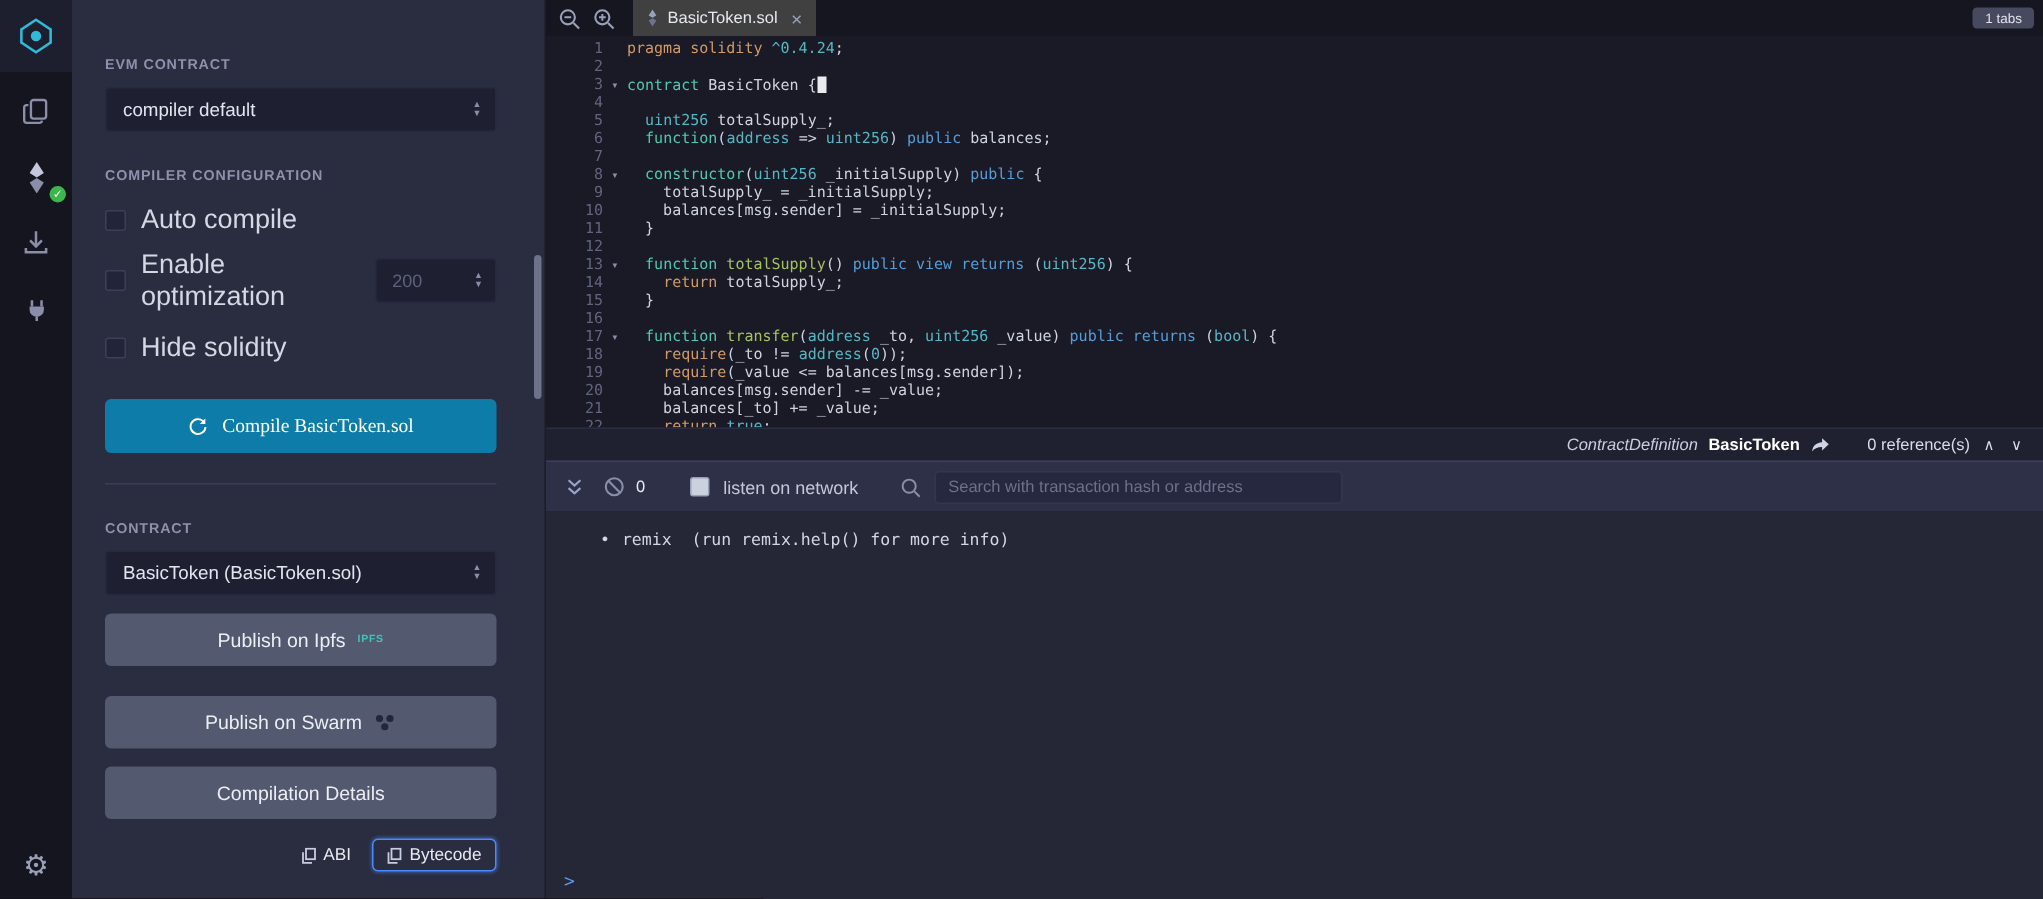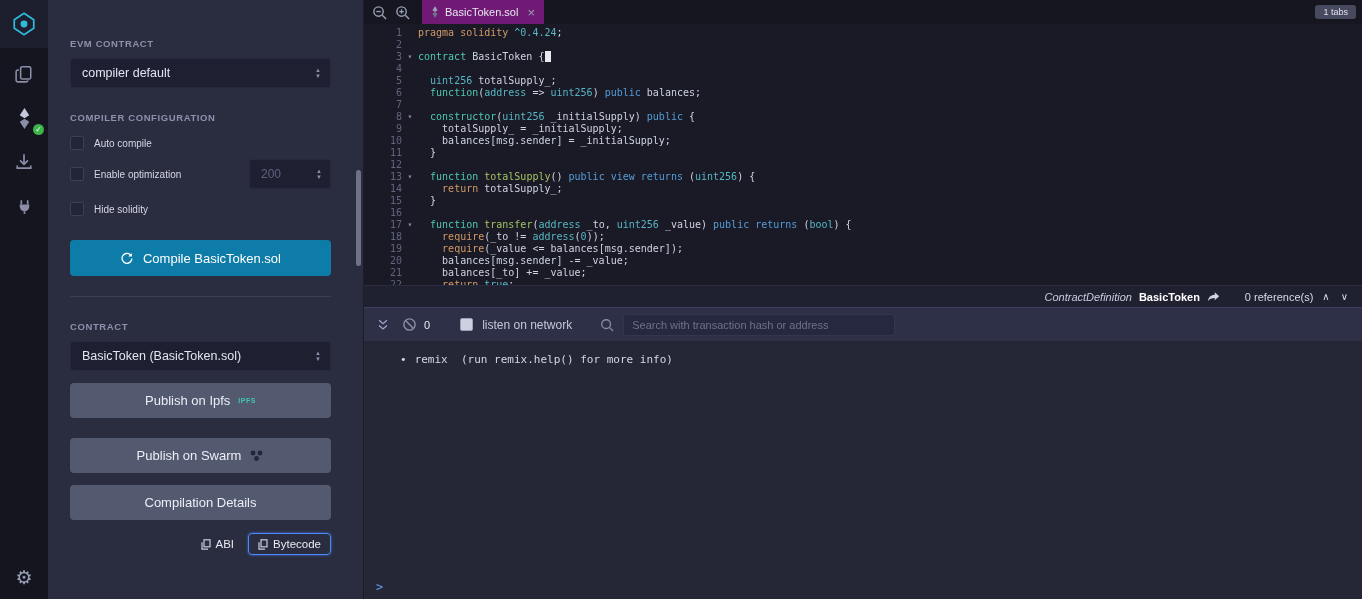--- a/index.html
+++ b/index.html
@@ -19,39 +19,39 @@
   
   .sidebar { width:316px; background:#2a2c3f; flex-shrink:0; position:relative; padding:14px 32px 0 22px; border-right:1px solid #1b1c28; }
   .sb-header { display:flex; align-items:flex-start; justify-content:space-between; }
   .sb-title { font-size:13.5px; font-weight:500; color:#eef0f7; letter-spacing:.4px; }
   .sb-label { display:block; font-size:9.5px; font-weight:bold; letter-spacing:.6px; color:#8d91ad; margin:24px 0 9px; }
   .sb-select { height:30px; background:#1e2032; border:1px solid #262840; border-radius:3px; display:flex; align-items:center; justify-content:space-between; padding:0 9px 0 11px; font-size:12.5px; color:#e2e5f0; cursor:pointer; }
   .stepper { display:flex; flex-direction:column; gap:1px; color:#8a8ea8; }
   .stepper span { font-size:6px; line-height:5px; }
   .cb-row { display:flex; align-items:center; margin-top:13px; }
   .cb { width:14px; height:14px; background:#222438; border:1px solid #3c3f58; border-radius:2px; margin-right:10px; cursor:pointer; flex-shrink:0; }
-  .cb-label { font-size:10px; color:#d4d7e4; }
+  .cb-label { font-size:18px; color:#d4d7e4; }
   .opt-row { display:flex; align-items:center; justify-content:space-between; margin-top:9px; }
   .opt-left { display:flex; align-items:center; }
   .num-input { width:82px; height:30px; background:#1e2032; border:1px solid #262840; border-radius:3px; display:flex; align-items:center; justify-content:space-between; padding:0 8px 0 11px; font-size:12px; color:#5d617c; cursor:default; }
-  .btn-primary { width:100%; height:36px; margin-top:24px; background:#0e7ca8; border:none; border-radius:4px; color:#fff; font-size:13px; font-family:Liberation Sans, sans-serif; display:flex; align-items:center; justify-content:center; gap:9px; cursor:pointer; }
+  .btn-primary { width:100%; height:36px; margin-top:24px; background:#0e7ca8; border:none; border-radius:4px; color:#fff; font-size:13px; font-family:Liberation Serif, serif; display:flex; align-items:center; justify-content:center; gap:9px; cursor:pointer; }
   .sb-divider { border:none; border-top:1px solid #3a3d55; margin:20px 0 0; }
   .btn-secondary { width:100%; height:35px; margin-top:12px; background:#53596f; border:none; border-radius:4px; color:#eceef5; font-size:13px; font-family:inherit; display:flex; align-items:center; justify-content:center; gap:8px; cursor:pointer; }
   .btn-secondary.first { margin-top:20px; }
   .ipfs-badge { font-size:7px; font-weight:bold; color:#3fc6b7; letter-spacing:.5px; }
   .abi-row { display:flex; justify-content:flex-end; align-items:center; gap:14px; margin-top:13px; }
   .mini-btn { display:flex; align-items:center; gap:5px; color:#e8eaf2; font-size:11.5px; cursor:pointer; }
   .mini-btn.focused { border:1px solid #4a8cff; border-radius:4px; padding:4px 9px; box-shadow:0 0 3px rgba(74,140,255,.7); }
   .sb-scrollbar { position:absolute; right:2px; top:170px; width:5px; height:96px; background:#6e7288; border-radius:3px; cursor:grab; }
 
   
   .main { flex:1; display:flex; flex-direction:column; min-width:0; }
   .tabbar { height:24px; background:#15161f; display:flex; align-items:center; flex-shrink:0; }
   .zoom-btn { margin-left:8px; display:flex; align-items:center; cursor:pointer; }
-  .tab { margin-left:12px; height:24px; background:#701a75; display:flex; align-items:center; gap:6px; padding:0 9px; font-size:11px; color:#e6e8f0; cursor:pointer; }
+  .tab { margin-left:12px; height:24px; background:#404040; display:flex; align-items:center; gap:6px; padding:0 9px; font-size:11px; color:#e6e8f0; cursor:pointer; }
   .tab-close { color:#9aa0b8; font-size:13px; margin-left:3px; cursor:pointer; }
   .tabs-badge { margin-left:auto; margin-right:6px; background:#474a5f; color:#e0e2ed; font-size:9px; padding:2px 8px; border-radius:3px; cursor:pointer; }
 
   
   .editor { flex:1; background:#191a26; overflow:hidden; padding-top:3px; font-family:"DejaVu Sans Mono", monospace; font-size:10px; line-height:12px; }
   .line { display:flex; height:12px; }
   .ln { width:38px; text-align:right; color:#61647e; flex-shrink:0; cursor:pointer; }
   .fold { width:16px; text-align:center; color:#8a8ea8; font-size:8px; line-height:12px; flex-shrink:0; }
   .src { white-space:pre; }
   .tok-p   { color:#cfd3e0; }

